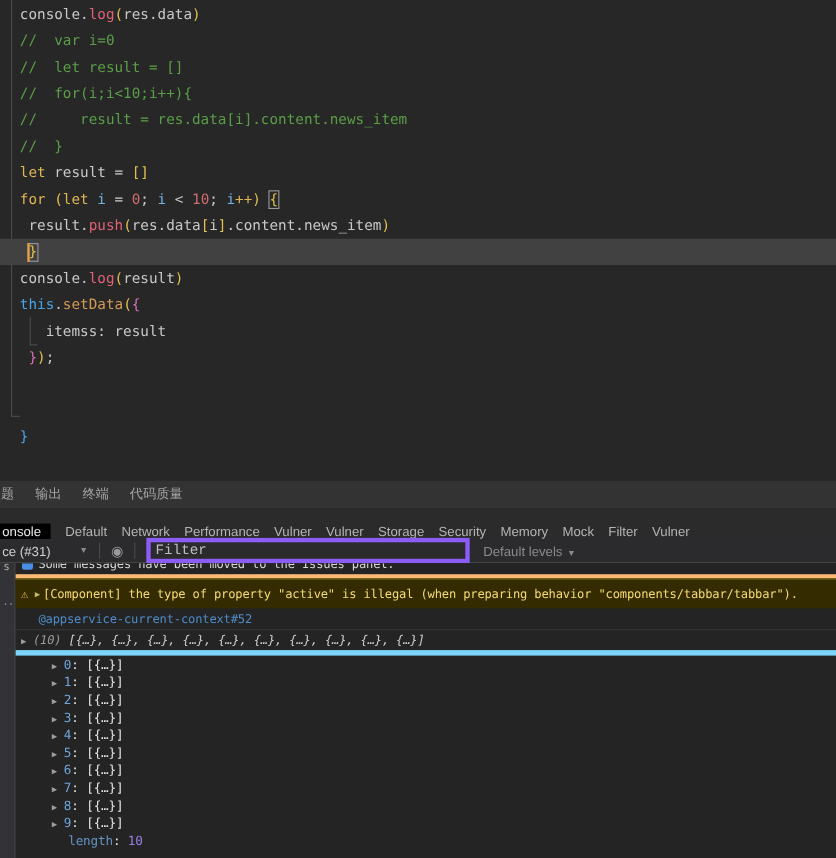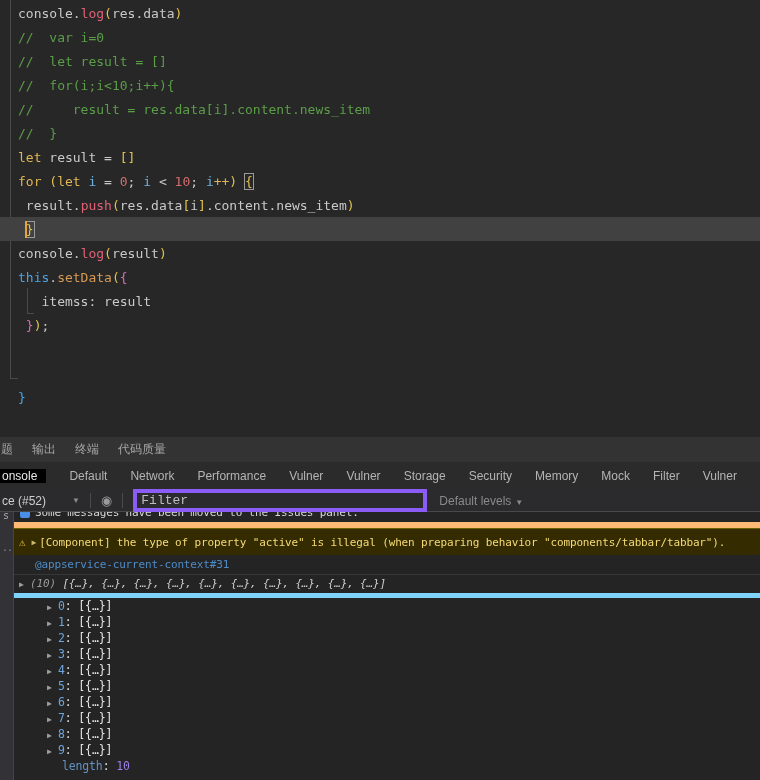--- a/index.html
+++ b/index.html
@@ -29,21 +29,21 @@
   .match{outline:1px solid #9a9a9a;outline-offset:0px;}
   .cursor{position:absolute;left:25px;top:221px;width:2px;height:17px;background:#e8a33d;}
   
   .panel-bar{position:absolute;left:0;top:437px;width:760px;height:25px;background:#333333;
              display:flex;align-items:center;gap:19px;font-family:"Liberation Sans",sans-serif;
              font-size:12px;color:#a6a6a6;}
   .panel-bar .ptab{white-space:nowrap;}
   .panel-bar .ptab:first-child{margin-left:1px;}
   
   .tabbar{position:absolute;left:0;top:462px;width:760px;height:28px;background:#2b2b2b;
-          display:flex;align-items:center;gap:23px;font-family:"Liberation Sans",sans-serif;
+          display:flex;align-items:flex-end;gap:13px;font-family:"Liberation Sans",sans-serif;
           font-size:12px;color:#b4b4b4;overflow:hidden;}
   .dtab{display:flex;align-items:center;white-space:nowrap;cursor:default;}
   .dtab.active{background:#000000;color:#e8e8e8;padding:0 9px 0 2px;}
   
   .filterbar{position:absolute;left:0;top:490px;width:760px;height:22px;background:#2b2b2e;
              border-bottom:1px solid #484848;box-sizing:border-box;display:flex;align-items:center;
              font-family:"Liberation Sans",sans-serif;font-size:12px;color:#cfcfcf;}
   .ctx{margin-left:2px;white-space:nowrap;}
   .dd-arrow{color:#8a8a8a;font-size:8px;margin-left:26px;}
   .vsep{width:1px;height:15px;background:#4a4a4a;margin:0 10px;}
@@ -55,21 +55,21 @@
   .levels{color:#8a8a8a;margin-left:12px;white-space:nowrap;}
   .levels .dd{font-size:8px;margin-left:4px;}
   
   .console{position:absolute;left:0;top:512px;width:760px;height:268px;background:#242424;display:flex;}
   .strip{position:relative;width:14px;background:#323237;border-right:1px solid #454545;
          box-sizing:border-box;flex:none;color:#aaaaaa;font-size:10px;overflow:hidden;}
   .strip .f1{position:absolute;left:3px;top:-2px;}
   .strip .f2{position:absolute;left:2px;top:30px;color:#8a8a8a;letter-spacing:-1px;}
   .rows{flex:1;overflow:hidden;font-size:11px;}
   .c-row{position:relative;color:#d8d8d8;letter-spacing:-0.15px;white-space:nowrap;}
-  .row-cut{height:10px;overflow:hidden;border-bottom:6px solid #fdba74;}
+  .row-cut{height:10px;overflow:hidden;border-bottom:4px solid #fdba74;}
   .row-cut .inner{margin-top:-7px;height:16px;line-height:16px;position:relative;padding-left:21px;}
   .info-ic{position:absolute;left:6px;top:4px;width:10px;height:9px;background:#4a8ee8;border-radius:2px;}
   .row-warn{height:27px;background:#342c00;border-top:1px solid #6d6000;box-sizing:border-box;
             display:flex;align-items:center;color:#f5da74;}
   .warn-ic{color:#f2c841;font-size:11px;margin:0 6px 0 5px;}
   .warn-tri{color:#c8b96a;font-size:8px;margin-right:3px;}
   .row-link{height:19px;line-height:19px;padding-left:21px;color:#4e8cc8;border-bottom:1px solid #373737;}
   .row-arr{height:18px;line-height:18px;padding-left:5px;border-bottom:5px solid #7dd3fc;}
   .row-arr-exp{height:19px;line-height:19px;padding-left:3px;}
   .tri{color:#9e9e9e;font-size:8px;display:inline-block;width:11px;}
@@ -117,21 +117,21 @@
       <span class="dtab">Vulner</span>
       <span class="dtab">Storage</span>
       <span class="dtab">Security</span>
       <span class="dtab">Memory</span>
       <span class="dtab">Mock</span>
       <span class="dtab">Filter</span>
       <span class="dtab">Vulner</span>
     </div>
 
   <div class="filterbar">
-    <span class="ctx">ce (#52)</span>
+    <span class="ctx">ce (#31)</span>
     <span class="dd-arrow">▼</span>
     <div class="vsep"></div>
     <span class="eye">◉</span>
     <div class="vsep"></div>
     <input class="filter-input" type="text" placeholder="Filter" style="">
     <span class="levels">
       <span>Default levels</span><span class="dd">▼</span>
     </span>
   </div>
 
@@ -149,21 +149,21 @@
         </div>
       </div>
 
       <div class="c-row row-warn">
         <span class="warn-ic">⚠</span>
         <span class="warn-tri">▶</span>
         <span>[Component] the type of property "active" is illegal (when preparing behavior "components/tabbar/tabbar").</span>
       </div>
 
       <div class="c-row row-link">
-        <span>@appservice-current-context#31</span>
+        <span>@appservice-current-context#52</span>
       </div>
 
       <div class="c-row row-arr">
         <span class="tri">▶</span><span class="cnt">(10)</span><span class="prev">&nbsp;</span><span class="prev">[{…}, {…}, {…}, {…}, {…}, {…}, {…}, {…}, {…}, {…}]</span>
       </div>
 
 
       <div id="arrayItems">
           <div class="c-row row-item"><span class="tri">▶</span><span class="idx">0</span><span class="val">: </span><span class="val">[{…}]</span></div>
           <div class="c-row row-item"><span class="tri">▶</span><span class="idx">1</span><span class="val">: </span><span class="val">[{…}]</span></div>

